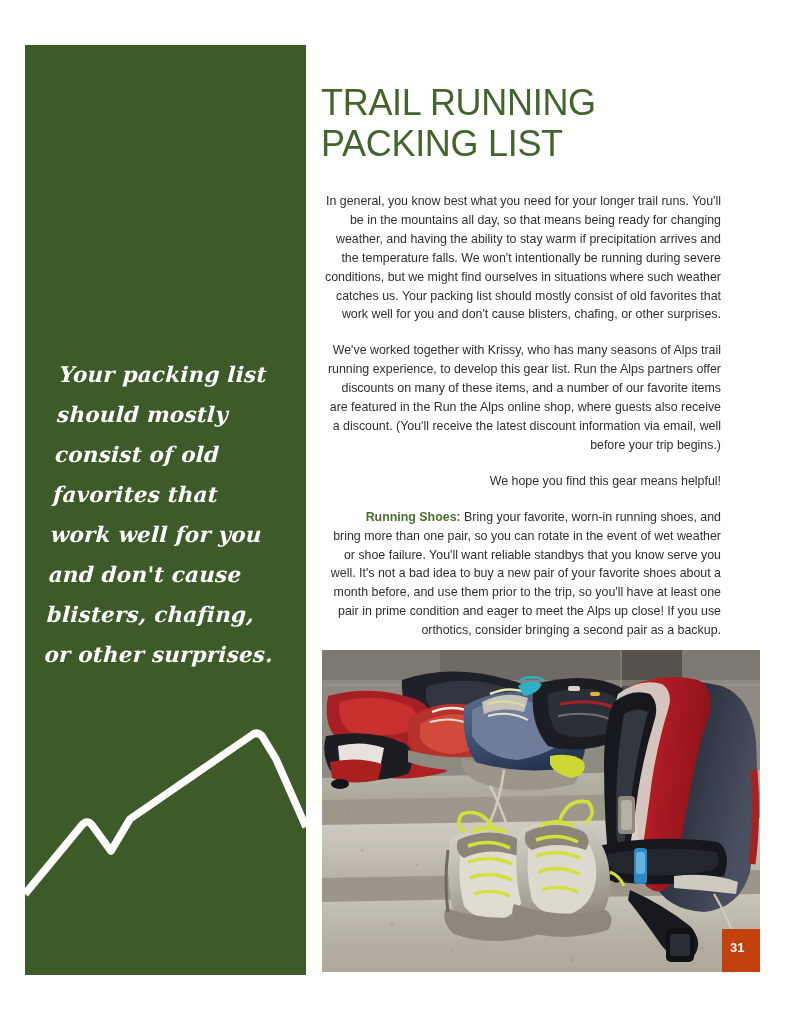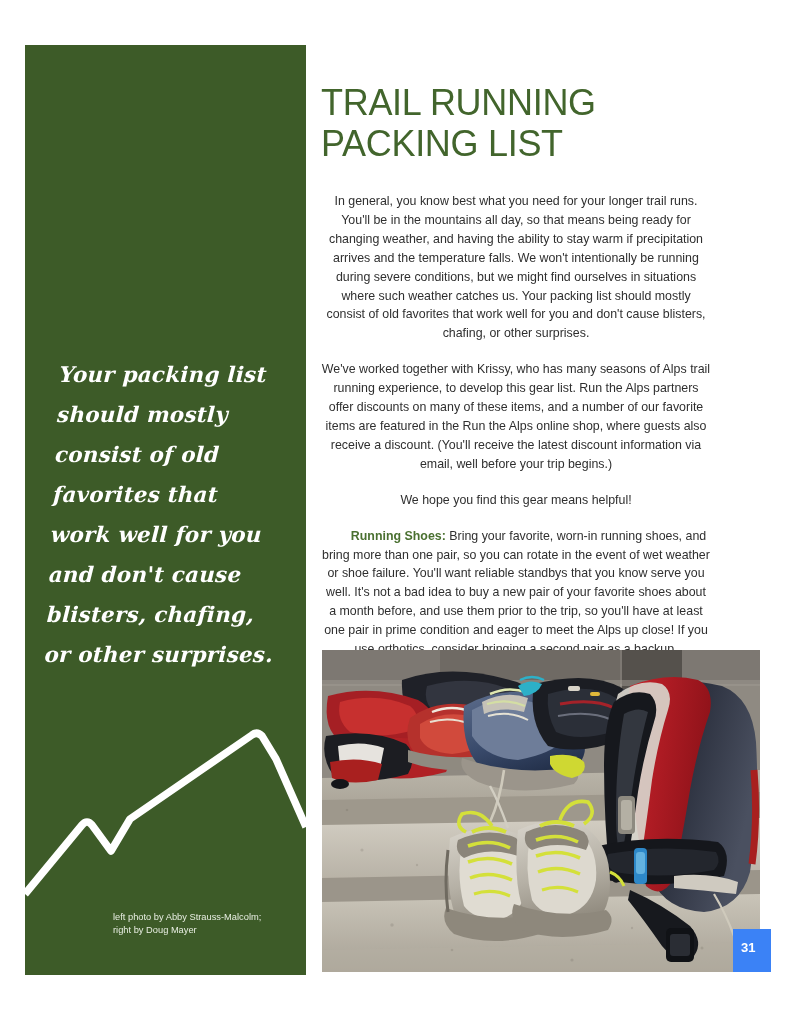--- a/index.html
+++ b/index.html
@@ -86,22 +86,22 @@
     letter-spacing: -0.3px;
     margin: 0 0 28px 0;
     white-space: pre-line;
     font-family: "Liberation Sans", sans-serif;
   }
 
   .body-para {
     color: #2f2f2f;
     font-size: 12.4px;
     line-height: 18.9px;
-    margin: 0 10px 17px 0;
-    text-align: center;
+    margin: 0 0 17px 0;
+    text-align: right;
     font-family: "Liberation Sans", sans-serif;
   }
   .body-para:last-child { margin-bottom: 0; }
 
   .lead-label {
     color: #4a7030;
     font-weight: 700;
     padding-left: 25px;
   }
 
@@ -116,26 +116,25 @@
     background: #9a958c;
   }
   .photo svg { display: block; }
 
   .page-number {
     position: absolute;
     left: 722px;
     top: 929px;
     width: 38px;
     height: 43px;
-    background: #3b82f6;
+    background: #c2410c;
     color: #ffffff;
     font-size: 13px;
     font-weight: 700;
     font-family: "Liberation Sans", sans-serif;
-    margin-left: 11px;
   }
   .page-number span {
     position: absolute;
     left: 8px;
     top: 11px;
   }
 </style>
 </head>
 <body>
 
@@ -152,22 +151,20 @@
 blisters, chafing,
 or other surprises.</div>
 
     <div class="mountain-wrap">
       <svg width="281" height="930" viewBox="0 0 281 930" xmlns="http://www.w3.org/2000/svg">
         <path d="M 0 831 L 42 760 L 60 734 Q 66 726 72 734 L 92 764 L 99 774 L 116 744 L 205 707 L 216 700 Q 222 696 227 702 L 238 719 L 281 790" fill="none" stroke="#ffffff" stroke-width="7" stroke-linejoin="round" stroke-linecap="butt" style="display:none"></path>
         <path d="M 0 849 L 57 780 Q 62 774 67 780 L 86 806 L 105 774 L 227 690 Q 232 686 237 691 L 251 714 L 281 782" fill="none" stroke="#ffffff" stroke-width="7.5" stroke-linejoin="round" stroke-linecap="butt"></path>
       </svg>
     </div>
 
-    <div class="credit">left photo by Abby Strauss-Malcolm;
-right by Doug Mayer</div>
   </div>
 
   <div class="content">
     <h1 class="page-title">TRAIL RUNNING
 PACKING LIST</h1>
 
     <p class="body-para">In general, you know best what you need for your longer trail runs. You'll be in the mountains all day, so that means being ready for changing weather, and having the ability to stay warm if precipitation arrives and the temperature falls. We won't intentionally be running during severe conditions, but we might find ourselves in situations where such weather catches us. Your packing list should mostly consist of old favorites that work well for you and don't cause blisters, chafing, or other surprises.</p>
 
     <p class="body-para">We've worked together with Krissy, who has many seasons of Alps trail running experience, to develop this gear list. Run the Alps partners offer discounts on many of these items, and a number of our favorite items are featured in the Run the Alps online shop, where guests also receive a discount. (You'll receive the latest discount information via email, well before your trip begins.)</p>
 

